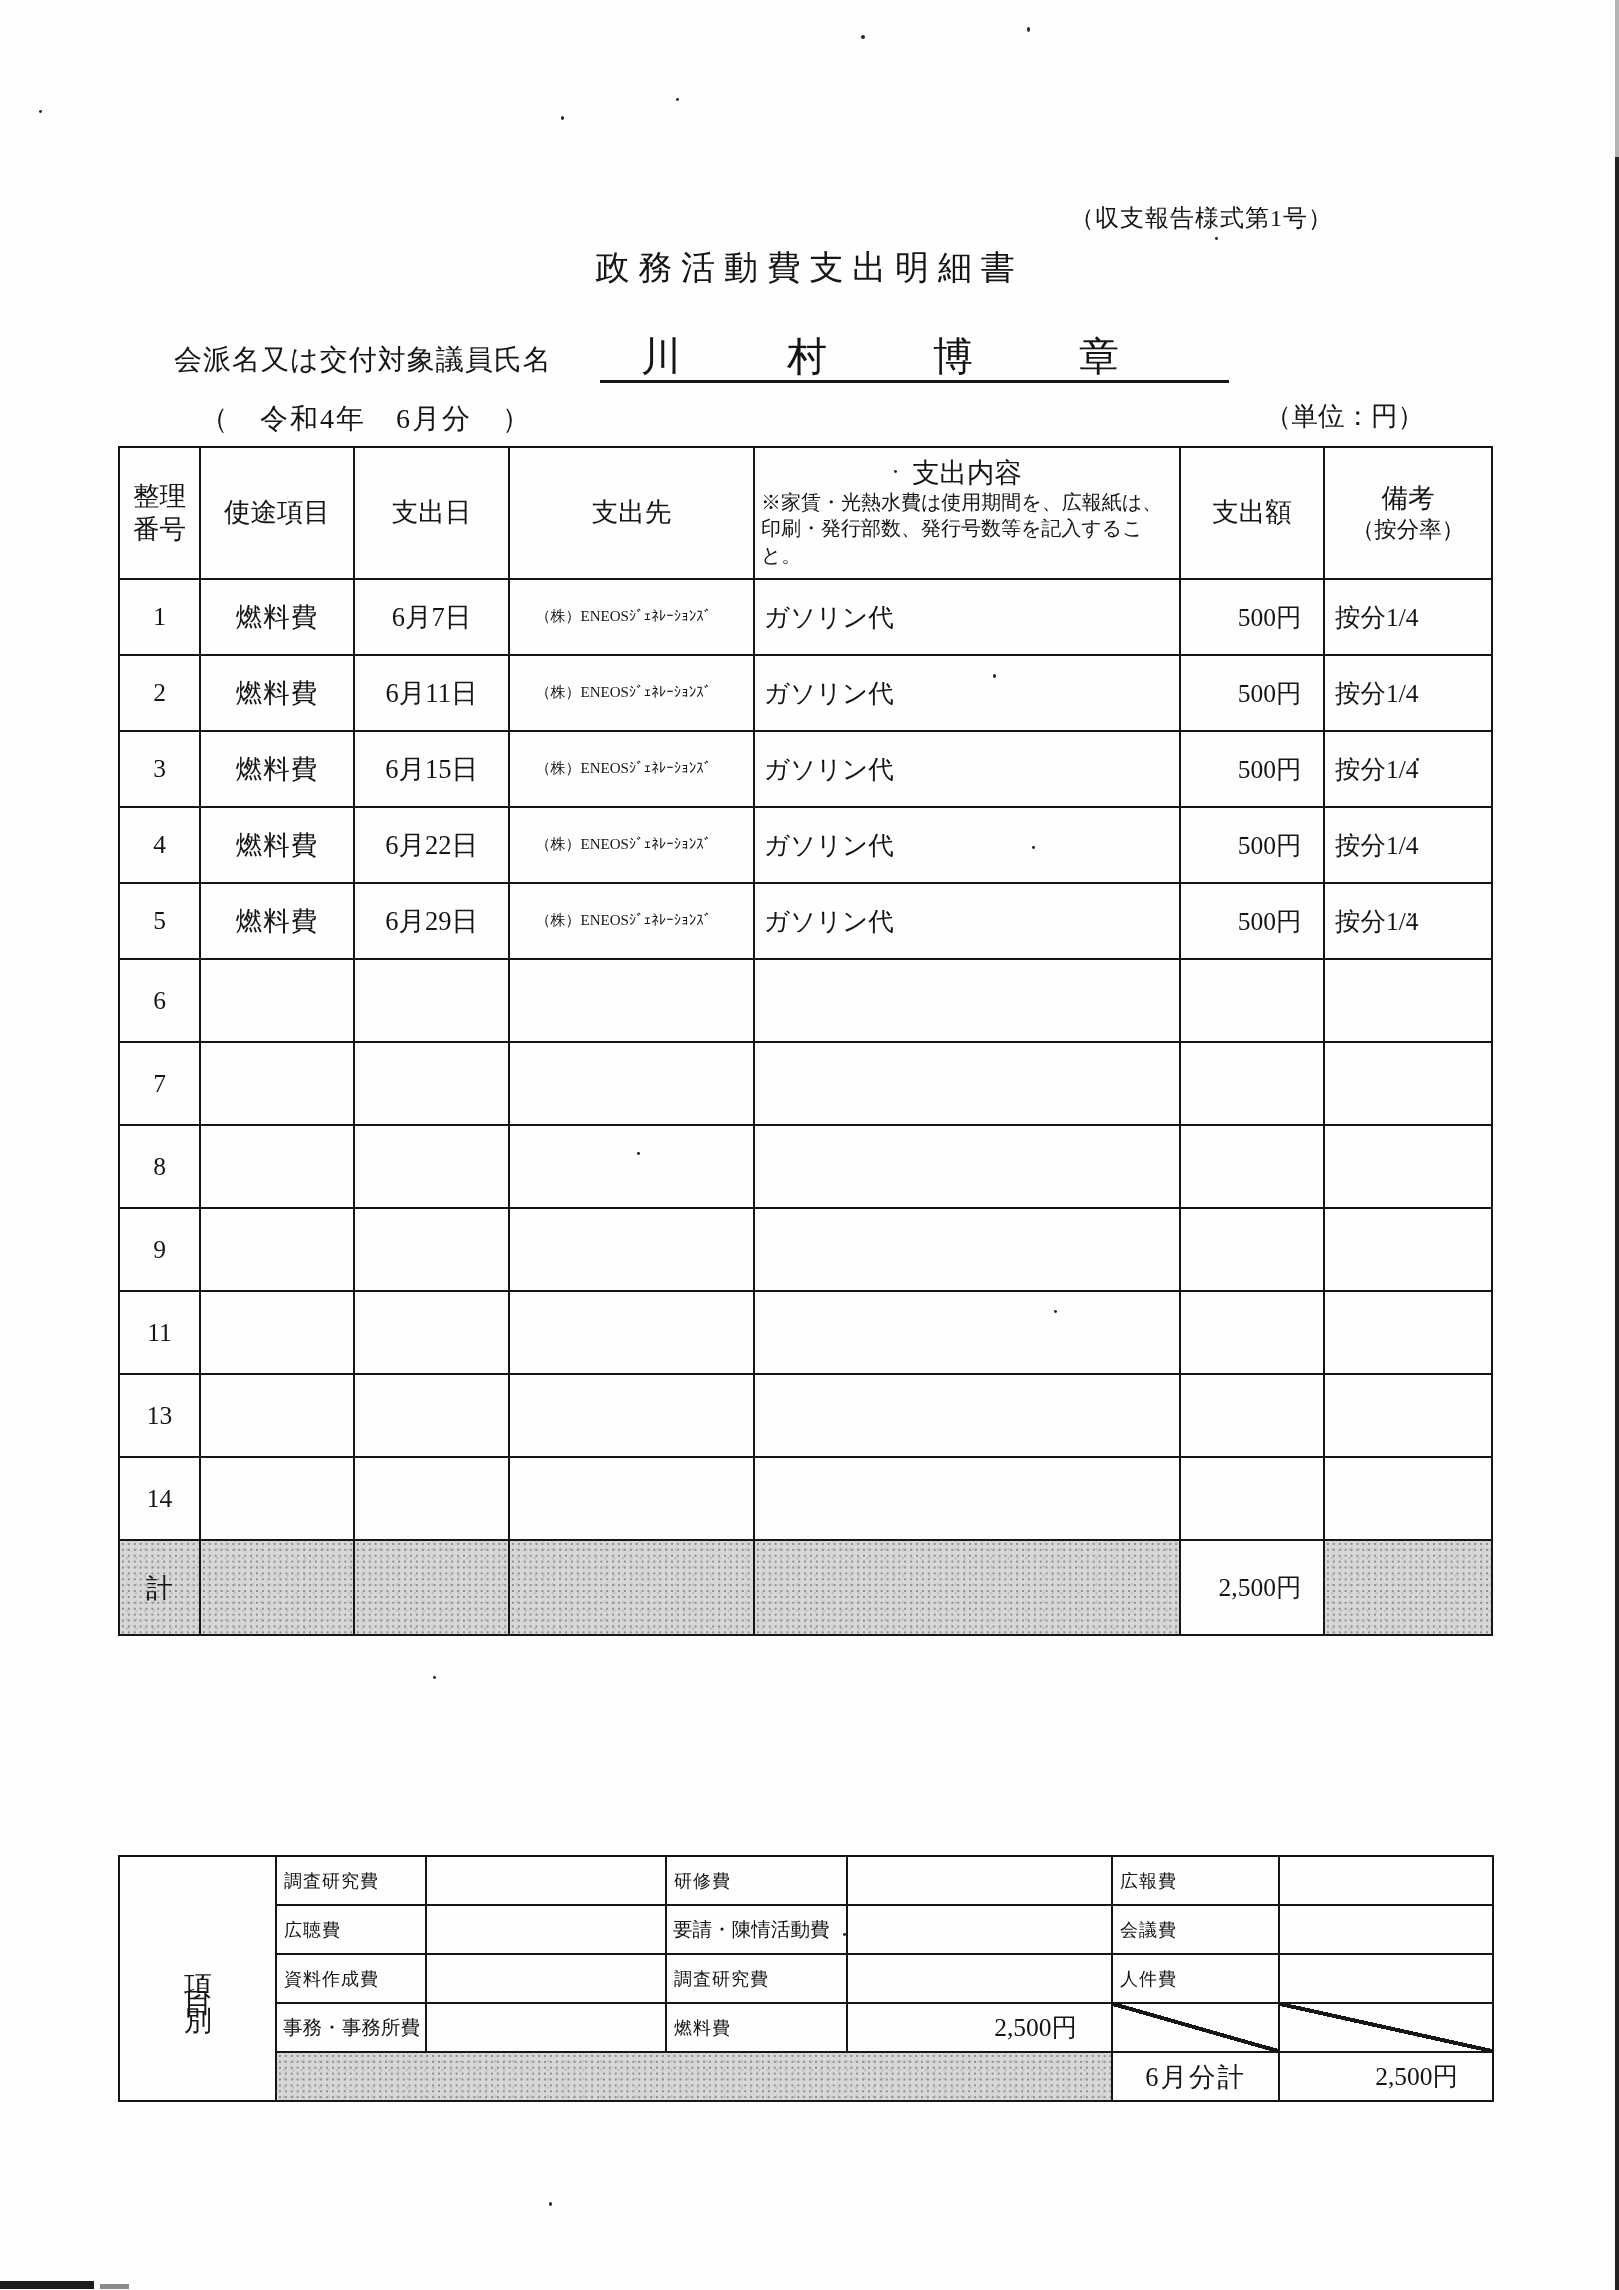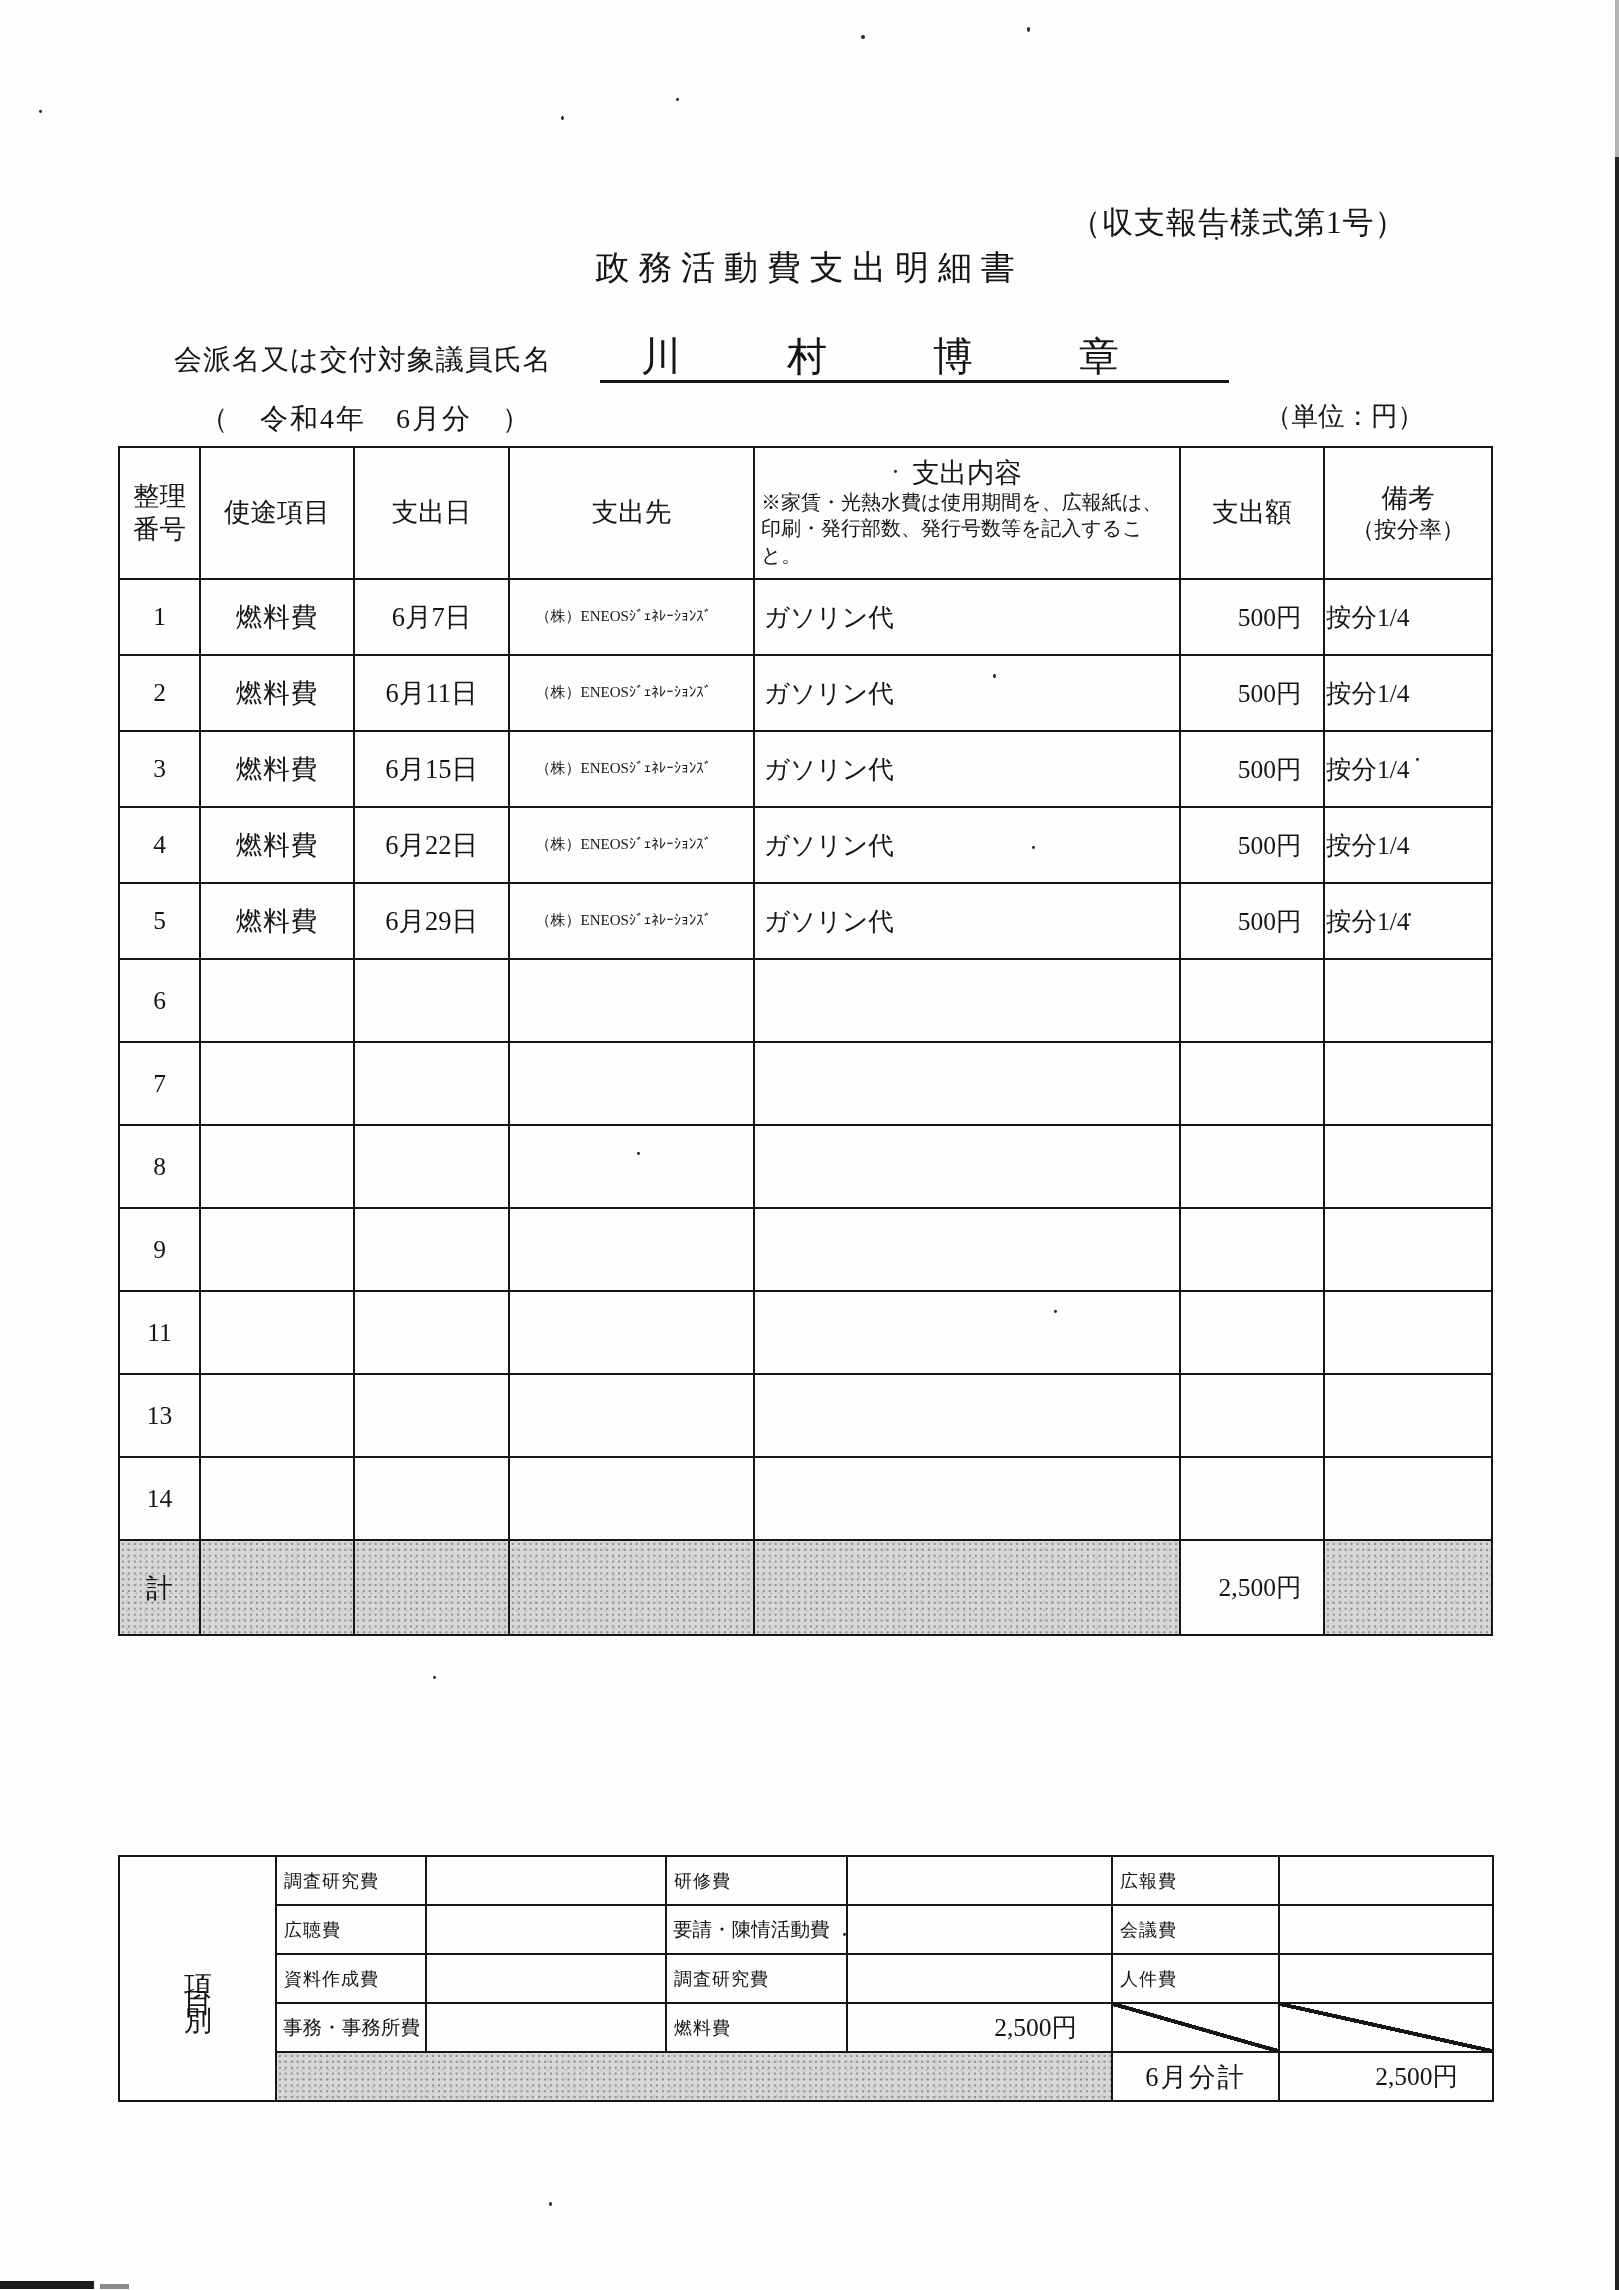--- a/index.html
+++ b/index.html
@@ -5,21 +5,21 @@
   html,body{margin:0;padding:0;background:#e8e8e8;}
   .page{
     position:relative;
     width:1619px;height:2291px;
     background:#fefefe;
     font-family:"Liberation Serif","DejaVu Serif",serif;
     color:#151515;
     overflow:hidden;
   }
   
-  .form-number{position:absolute;left:1070px;top:202px;font-size:31px;letter-spacing:1px;}
+  .form-number{position:absolute;left:1070px;top:202px;font-size:24px;letter-spacing:1px;}
   .doc-title{position:absolute;left:0;top:245px;width:1619px;text-align:center;
     font-size:34px;font-weight:400;letter-spacing:8.8px;margin:0;}
   .name-label{position:absolute;left:174px;top:341px;font-size:28px;letter-spacing:1px;}
   .name-value{
     position:absolute;left:600px;top:329px;width:588px;height:51px;
     border-bottom:3.9px solid #161616;
     font-size:40px;letter-spacing:106px;padding-left:41px;white-space:nowrap;
   }
   .period-label{position:absolute;left:200px;top:400px;font-size:28px;letter-spacing:2px;}
   .unit-note{position:absolute;left:1265px;top:398px;font-size:26.5px;}
@@ -36,21 +36,21 @@
   .h-cell{font-size:26.5px;text-align:center;line-height:1.25;}
   .h-remarks-sub{font-size:22.5px;}
   .desc-title{font-size:27.4px;text-align:center;line-height:1.1;margin-top:2px;}
   .desc-note{font-size:20px;text-align:left;line-height:1.32;padding:1px 4.9px 2px 4.9px;}
   .c-no{text-align:center;font-size:25.5px;}
   .c-cat{text-align:center;font-size:26.5px;letter-spacing:1px;}
   .c-date{text-align:center;font-size:26.5px;}
   .c-payee{font-size:15px;line-height:1.45;padding:2px 3.9px 2px 5.9px;text-indent:19.6px;text-align:left;}
   .c-desc{font-size:25.5px;text-align:left;padding-left:8.8px;}
   .c-amt{font-size:25.5px;text-align:right;padding-right:21.6px;}
-  .c-rem{font-size:25.5px;text-align:left;padding-left:1px;}
+  .c-rem{font-size:25.5px;text-align:left;padding-left:10px;}
   .shaded{
     background-color:#d7d7d7;
     background-image:
       radial-gradient(#8e8e8e 1px, transparent 1.4px),
       radial-gradient(#bdbdbd 1px, transparent 1.4px);
     background-size:5.9px 5.9px, 8.8px 8.8px;
     background-position:0 0, 2.9px 3.9px;
   }
   .total-label{font-size:26.5px;text-align:center;}
 

